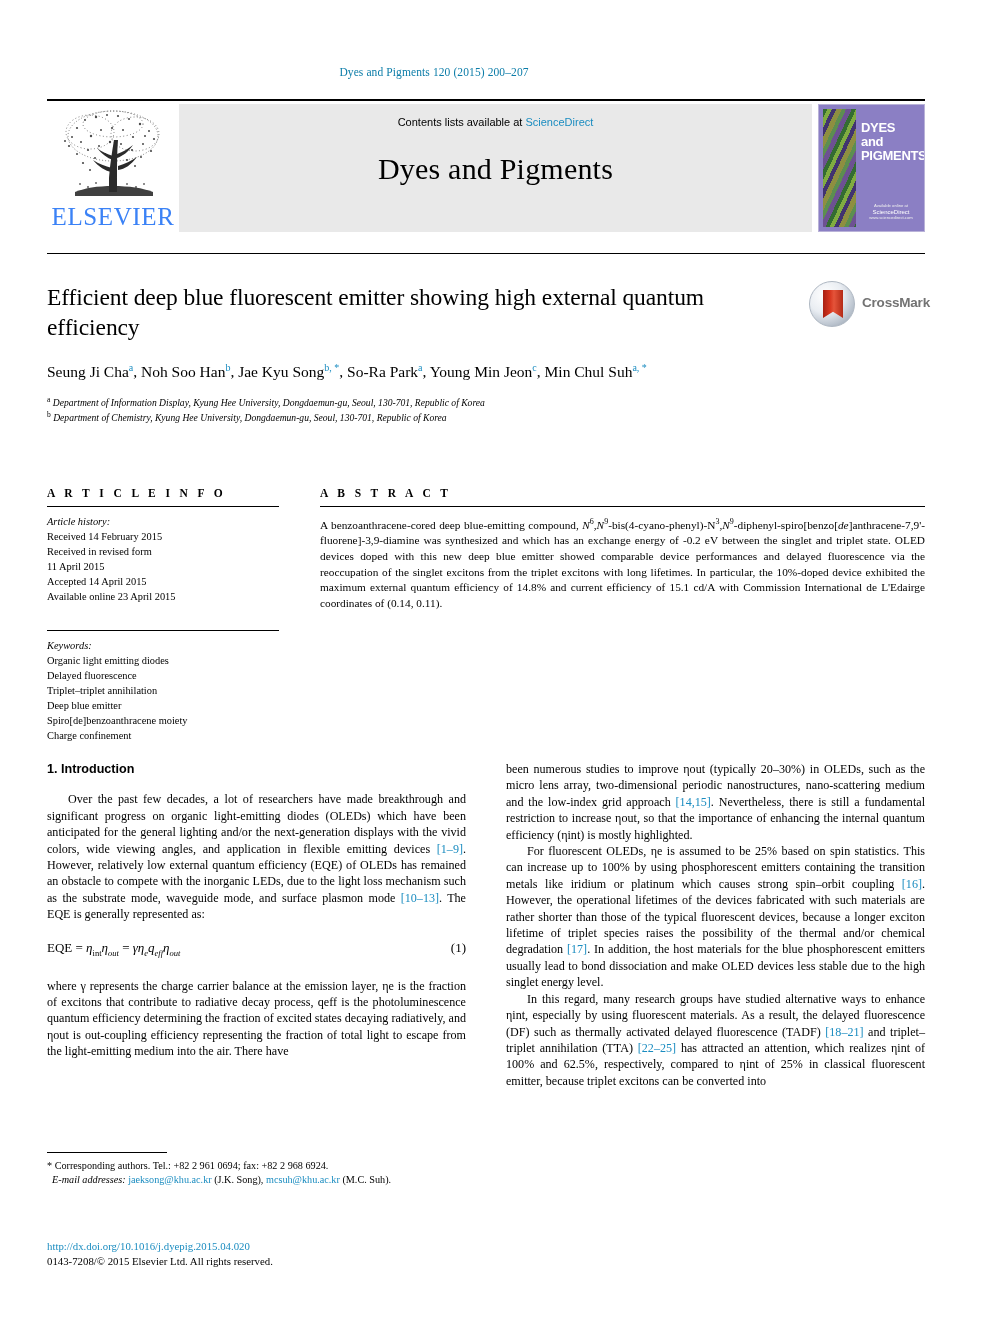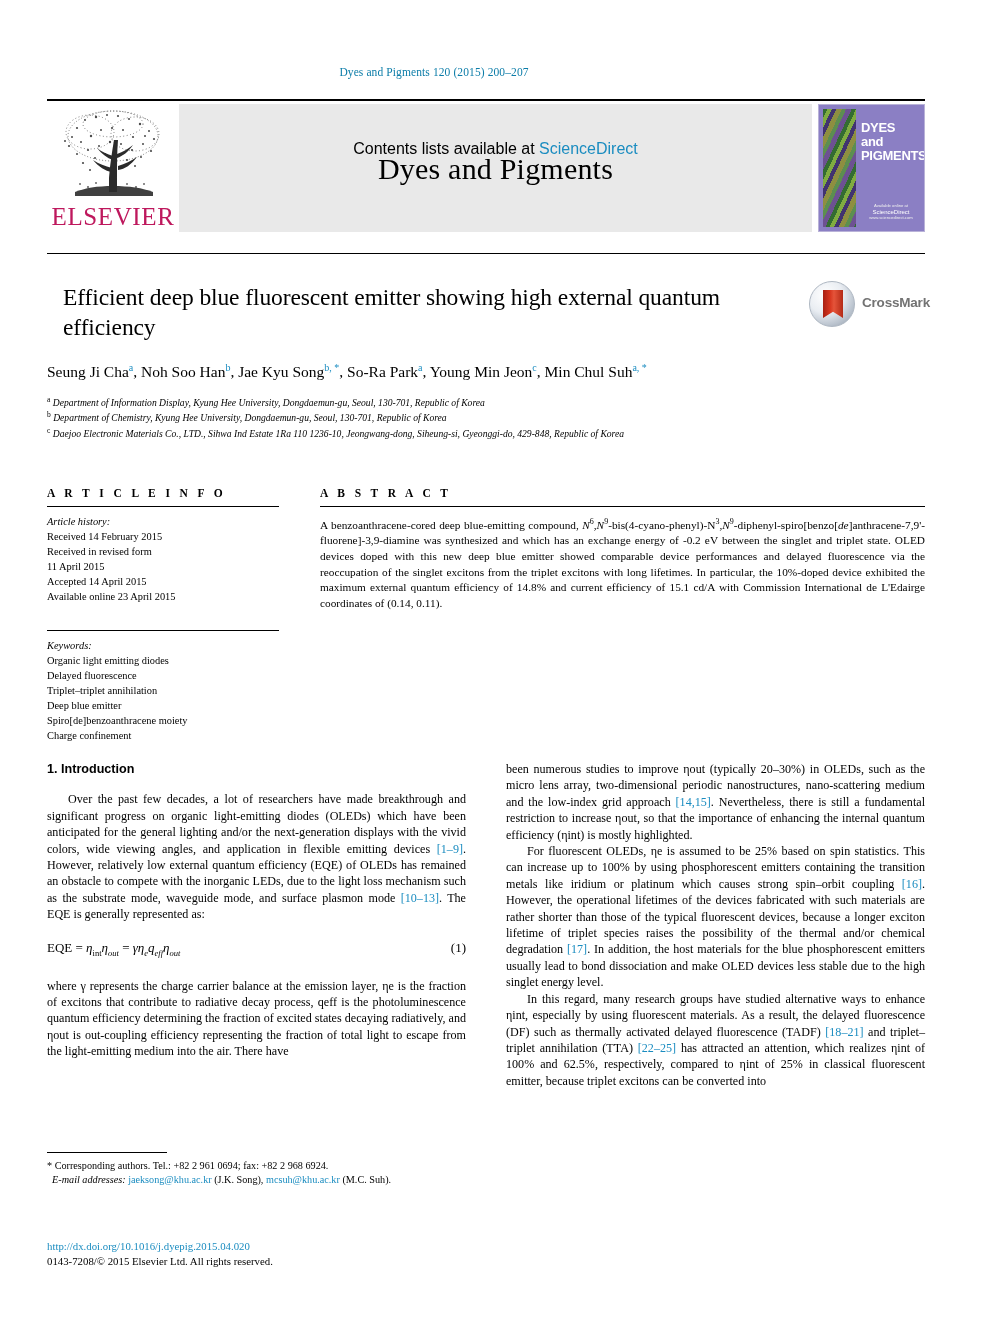--- a/index.html
+++ b/index.html
@@ -59,39 +59,38 @@
     left: 8px; top: 2px;
     width: 116px; height: 98px;
     overflow: hidden;
   }
   .elsevier-word {
     position: absolute;
     bottom: 2px;
     left: 4px;
     width: 124px;
     text-align: center;
-    color: #be185d;
+    color: #3b82f6;
     font-family: "Liberation Serif", serif;
     font-size: 25px;
     letter-spacing: .6px;
     line-height: 26px;
   }
   .journal-band {
     flex: 1 1 auto;
     background: #e9e9e9;
     position: relative;
   }
   .contents-line {
     position: absolute;
     top: 12px;
     width: 100%;
     text-align: center;
-    font-size: 16px;
+    font-size: 11px;
     font-family: "Liberation Sans", sans-serif;
-    margin-top: 24px;
   }
   .contents-line .sd {
     color: #1a8cc0;
   }
   .journal-title {
     position: absolute;
     top: 48px;
     width: 100%;
     text-align: center;
     font-size: 30px;
@@ -159,21 +158,21 @@
     position: absolute;
     left: 47px;
     top: 253px;
     width: 878px;
   }
   .rule-thin {
     border-top: 1px solid #000;
     width: 878px;
   }
   h1.article-title {
-    margin: 28px 0 0 16px;
+    margin: 28px 0 0 0;
     font-size: 23.5px;
     font-weight: normal;
     line-height: 30px;
     font-family: "Liberation Serif", serif;
     width: 700px;
     letter-spacing: -0.1px;
   }
   .authors {
     margin-top: 15px;
     font-size: 15.5px;
@@ -485,21 +484,20 @@
 
     <h1 class="article-title">Efficient deep blue fluorescent emitter showing high external quantum efficiency</h1>
 
     <div class="authors">
       <span><span>Seung Ji Cha</span><sup>a</sup><span>, </span></span><span><span>Noh Soo Han</span><sup>b</sup><span>, </span></span><span><span>Jae Kyu Song</span><sup>b, *</sup><span>, </span></span><span><span>So-Ra Park</span><sup>a</sup><span>, </span></span><span><span>Young Min Jeon</span><sup>c</sup><span>, </span></span><span><span>Min Chul Suh</span><sup>a, *</sup></span>
     </div>
 
     <div class="affiliations">
       <div><sup>a</sup> <span>Department of Information Display, Kyung Hee University, Dongdaemun-gu, Seoul, 130-701, Republic of Korea</span></div>
       <div><sup>b</sup> <span>Department of Chemistry, Kyung Hee University, Dongdaemun-gu, Seoul, 130-701, Republic of Korea</span></div>
-      <div><sup>c</sup> <span>Daejoo Electronic Materials Co., LTD., Sihwa Ind Estate 1Ra 110 1236-10, Jeongwang-dong, Siheung-si, Gyeonggi-do, 429-848, Republic of Korea</span></div>
     </div>
   </div>
 
   <div class="info-abstract">
 
     <div class="col-info">
       <div class="sec-head">A R T I C L E  I N F O</div>
       <div class="hr-sec"></div>
       <div class="hist-title">Article history:</div>
       <div class="info-line">Received 14 February 2015</div>

